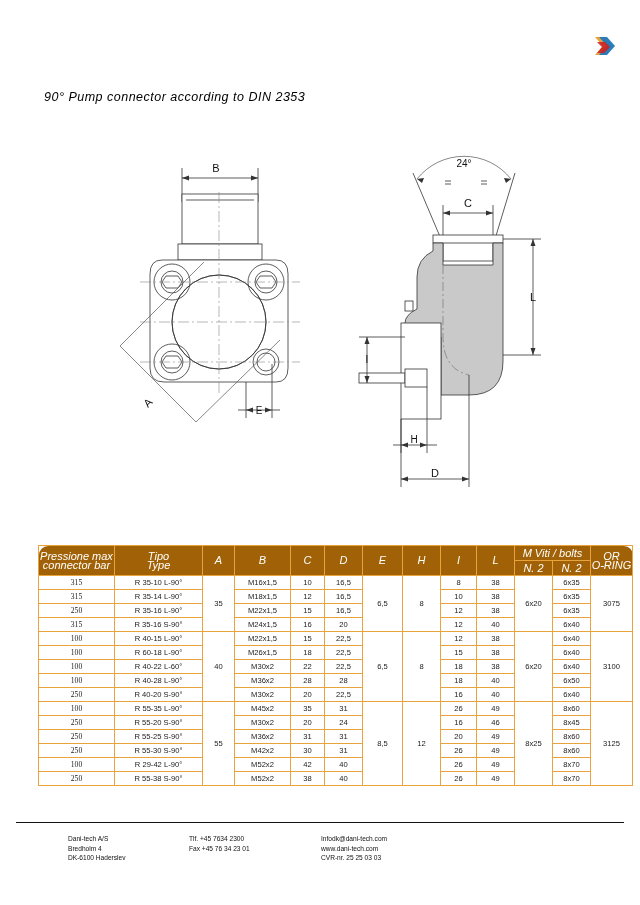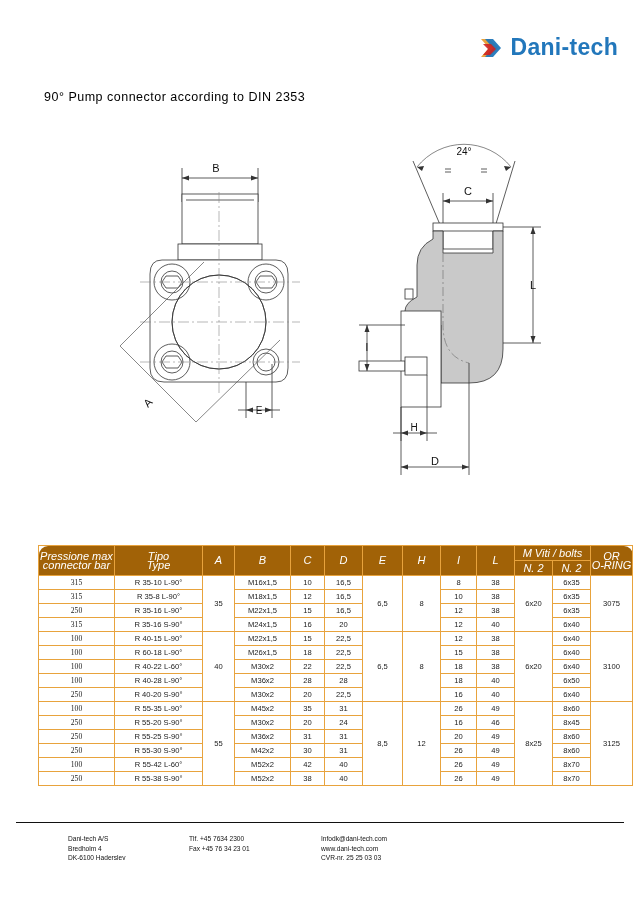--- a/index.html
+++ b/index.html
@@ -21,30 +21,31 @@
   .logo-mark { width: 26px; height: 24px; display: block; }
   .logo-text {
     font-size: 23px; font-weight: bold; color: #2277bb;
     letter-spacing: 0.3px; white-space: nowrap;
   }
 
   .doc-title {
     position: absolute; left: 44px; top: 90px;
     font-size: 12.5px; color: #000; letter-spacing: 0.5px;
     white-space: nowrap;
+    font-style: italic;
   }
 
   
   .drawing-area {
     position: absolute; left: 0; top: 130px;
     width: 640px; height: 400px;
   }
   .drawing-area svg { display: block; }
   .dwg-left { position: absolute; left: 120px; top: 20px; }
-  .dwg-right { position: absolute; left: 345px; top: 5px; }
+  .dwg-right { position: absolute; left: 345px; top: 17px; }
 
   
   .table-wrap {
     position: absolute; left: 38px; top: 545px;
     width: 564px;
   }
   table.spec {
     border-collapse: collapse;
     width: 564px;
     font-size: 7.6px;
@@ -96,21 +97,20 @@
 </style>
 </head>
 <body>
 
 <div class="logo-block">
   <svg class="logo-mark" viewBox="0 0 26 24">
     <path d="M3 3 L12 3 L20 12 L12 21 L3 21 L11 12 Z" fill="#e8a33d"></path>
     <path d="M7 3 L15 3 L23 12 L15 21 L7 21 L15 12 Z" fill="#2277bb" opacity="0.95"></path>
     <path d="M5 8 L13 8 L18 13 L12 19 L5 19 L10 13 Z" fill="#cc2222" opacity="0.9"></path>
   </svg>
-  <span class="logo-text">Dani-tech</span>
 </div>
 
 <div class="doc-title">90° Pump connector according to DIN 2353</div>
 
 <div class="drawing-area">
 
   <div class="dwg-left">
     <svg width="240" height="290" viewBox="0 0 240 290">
       <g stroke="#333" fill="none" stroke-width="0.8">
 
@@ -293,21 +293,21 @@
           <td class="c-plain" rowspan="4">6,5</td>
           <td class="c-plain" rowspan="4">8</td>
           <td class="c-plain">8</td>
           <td class="c-plain">38</td>
           <td class="c-plain" rowspan="4">6x20</td>
           <td class="c-plain">6x35</td>
           <td class="c-plain" rowspan="4">3075</td>
         </tr>
         <tr>
           <td class="c-press">315</td>
-          <td class="c-type">R 35-8 L-90°</td>
+          <td class="c-type">R 35-14 L-90°</td>
           <td class="c-plain">M18x1,5</td>
           <td class="c-plain">12</td>
           <td class="c-plain">16,5</td>
           <td class="c-plain">10</td>
           <td class="c-plain">38</td>
           <td class="c-plain">6x35</td>
         </tr>
         <tr>
           <td class="c-press">250</td>
           <td class="c-type">R 35-16 L-90°</td>
@@ -423,21 +423,21 @@
           <td class="c-type">R 55-30 S-90°</td>
           <td class="c-plain">M42x2</td>
           <td class="c-plain">30</td>
           <td class="c-plain">31</td>
           <td class="c-plain">26</td>
           <td class="c-plain">49</td>
           <td class="c-plain">8x60</td>
         </tr>
         <tr>
           <td class="c-press">100</td>
-          <td class="c-type">R 55-42 L-60°</td>
+          <td class="c-type">R 29-42 L-90°</td>
           <td class="c-plain">M52x2</td>
           <td class="c-plain">42</td>
           <td class="c-plain">40</td>
           <td class="c-plain">26</td>
           <td class="c-plain">49</td>
           <td class="c-plain">8x70</td>
         </tr>
         <tr>
           <td class="c-press">250</td>
           <td class="c-type">R 55-38 S-90°</td>

